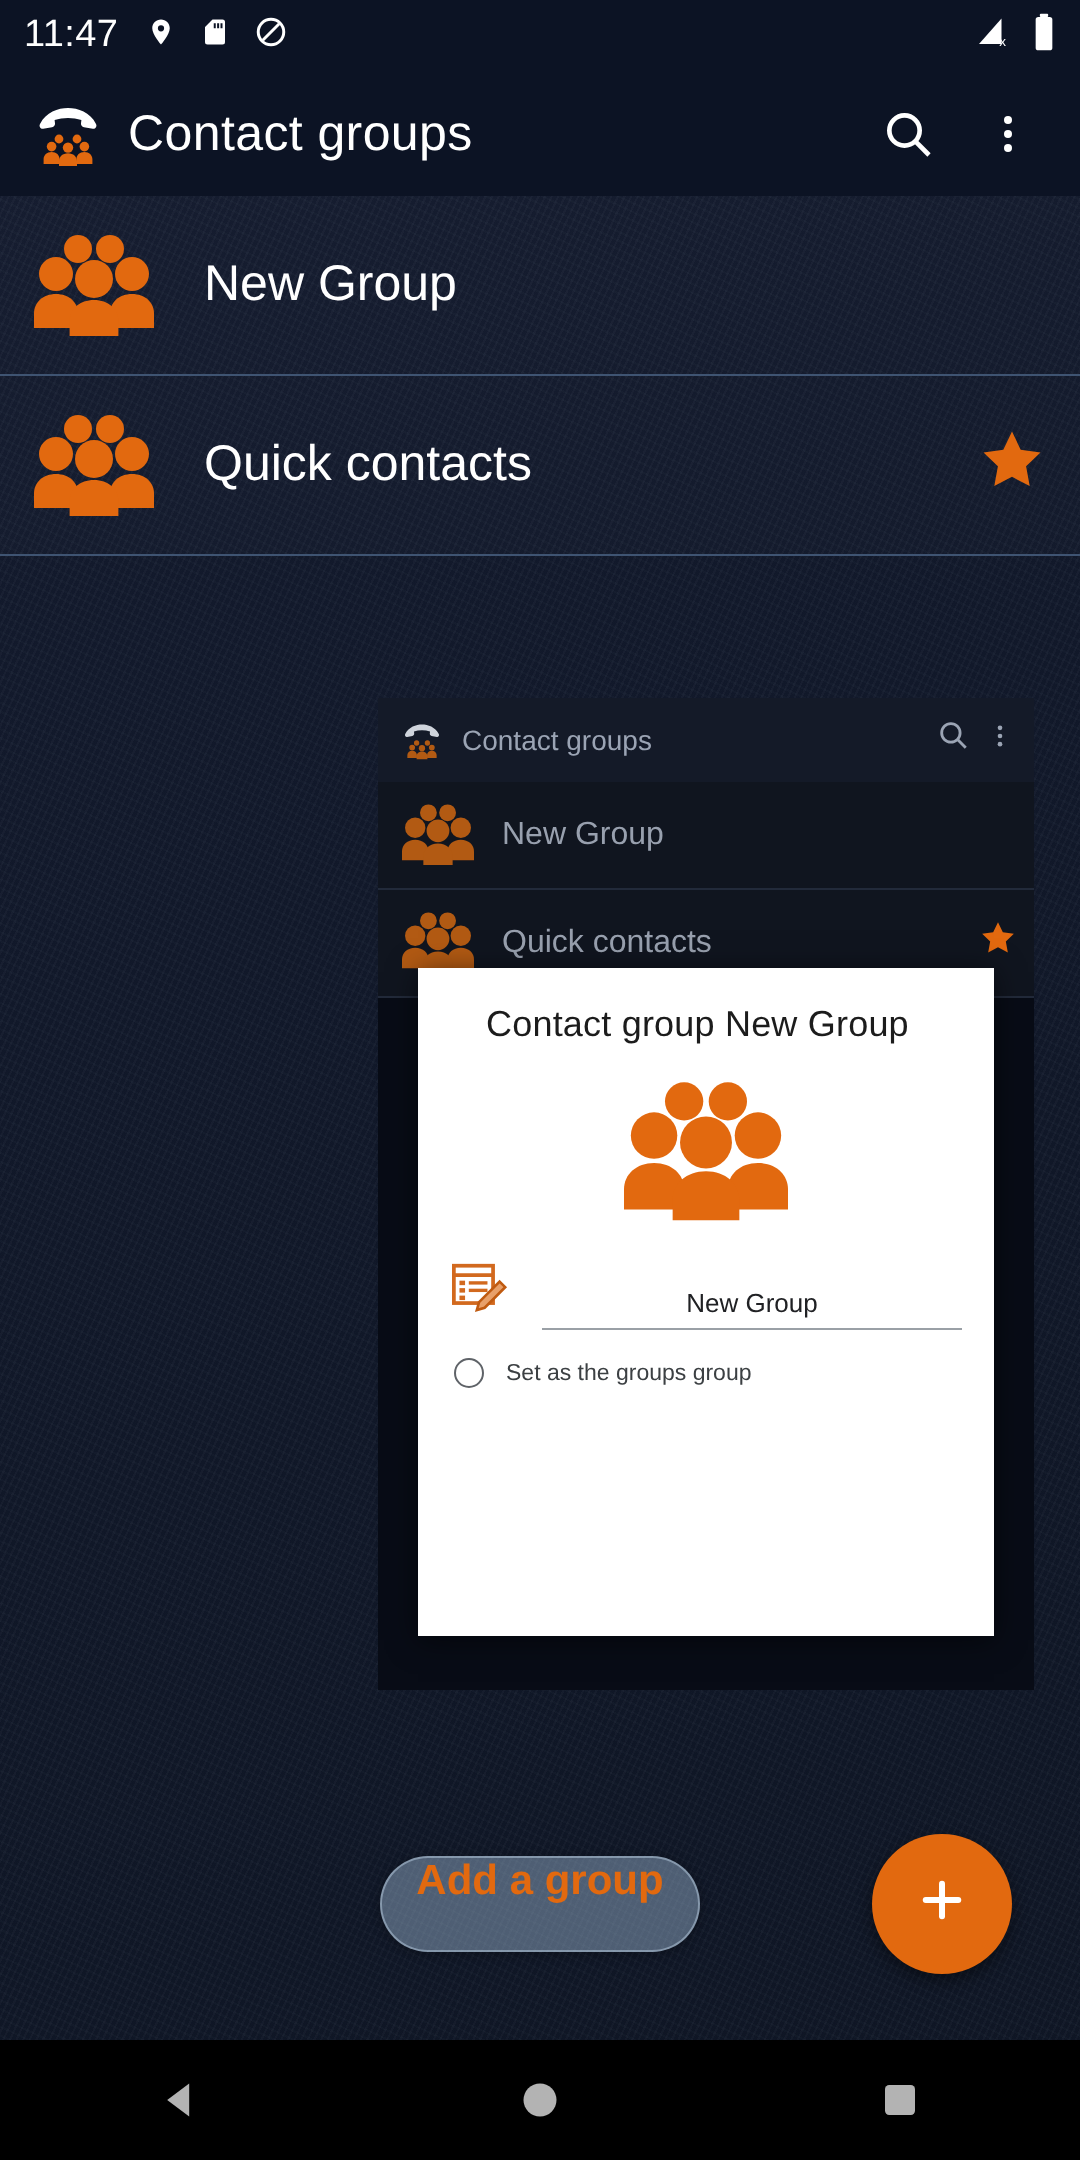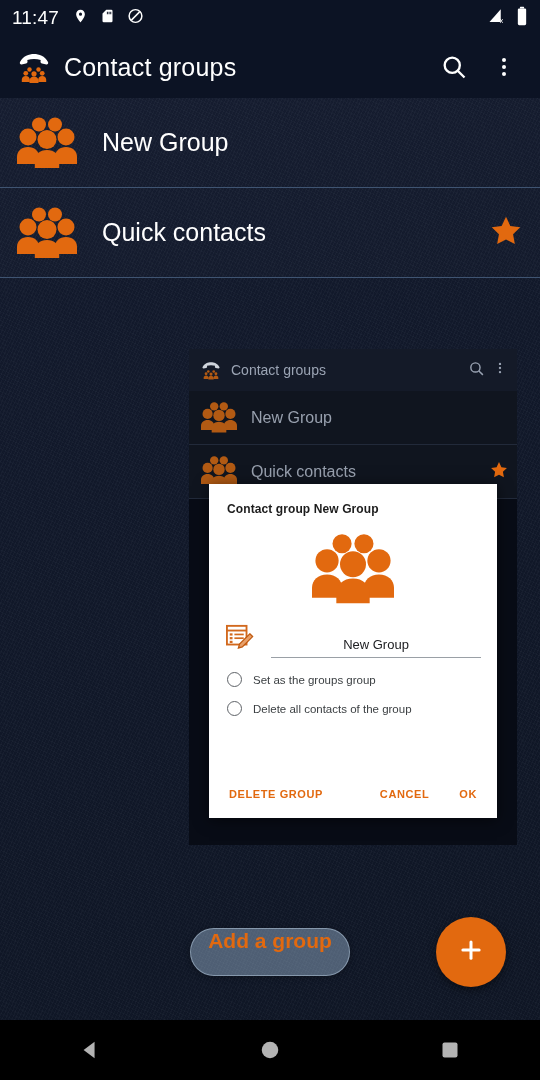--- a/index.html
+++ b/index.html
@@ -66,21 +66,21 @@
   .pv-row-icon { width:44px; display:flex; justify-content:center; }
   .pv-row-label { color:#98a0ae; font-size:16px; margin-left:10px; }
   .pv-star { margin-left:auto; }
 
   
   #dialog {
     position:absolute; left:209px; top:484px; width:288px; height:334px;
     background:#fff;
     box-shadow:0 2px 14px rgba(0,0,0,.55);
   }
-  #dlg-title { font-size:12px; font-weight:bold; color:#1c1c1c; padding:18px 18px 0 18px; letter-spacing:.1px;}
+  #dlg-title { font-size:18px; font-weight:normal; color:#1c1c1c; padding:18px 18px 0 34px; letter-spacing:.1px;}
   #dlg-hero { display:flex; justify-content:center; align-items:center; padding:16px 0 10px 0; }
   #dlg-field { display:flex; align-items:flex-end; padding:0 16px; margin-top:8px; }
   #dlg-field-icon { width:34px; height:30px; flex:0 0 auto; position:relative; margin-bottom:4px;}
   #name-input {
     flex:1; margin-left:12px; border:none; border-bottom:1px solid #9aa0a6;
     background:transparent; text-align:center; font-size:13px; color:#202124;
     font-family:"Liberation Sans", sans-serif; padding:2px 0 5px 0; outline:none;
   }
   .opt { display:flex; align-items:center; padding:0 18px; margin-top:14px; }
   .radio {
@@ -339,30 +339,21 @@
         </svg>
       </span>
       <input id="name-input" value="New Group" style="">
     </div>
 
     <div class="opt">
       <span class="radio"></span>
       <span class="opt-label">Set as the groups group</span>
     </div>
 
-    <div class="opt">
-      <span class="radio"></span>
-      <span class="opt-label">Delete all contacts of the group</span>
-    </div>
-
-    <div id="dlg-actions">
-      <button class="dlg-btn" id="btn-delete">DELETE GROUP</button>
-      <button class="dlg-btn" id="btn-cancel">CANCEL</button>
-      <button class="dlg-btn" id="btn-ok">OK</button>
-    </div>
+
   </div>
 
   <div id="add-group-pill">
     <span id="add-group-label">Add a group</span>
   </div>
 
   <div id="fab">
     <span>
       <svg width="30" height="30" viewBox="0 0 24 24" stroke="#fff" stroke-width="2.4" stroke-linecap="round">
           <line x1="12" y1="5.5" x2="12" y2="18.5"></line>

